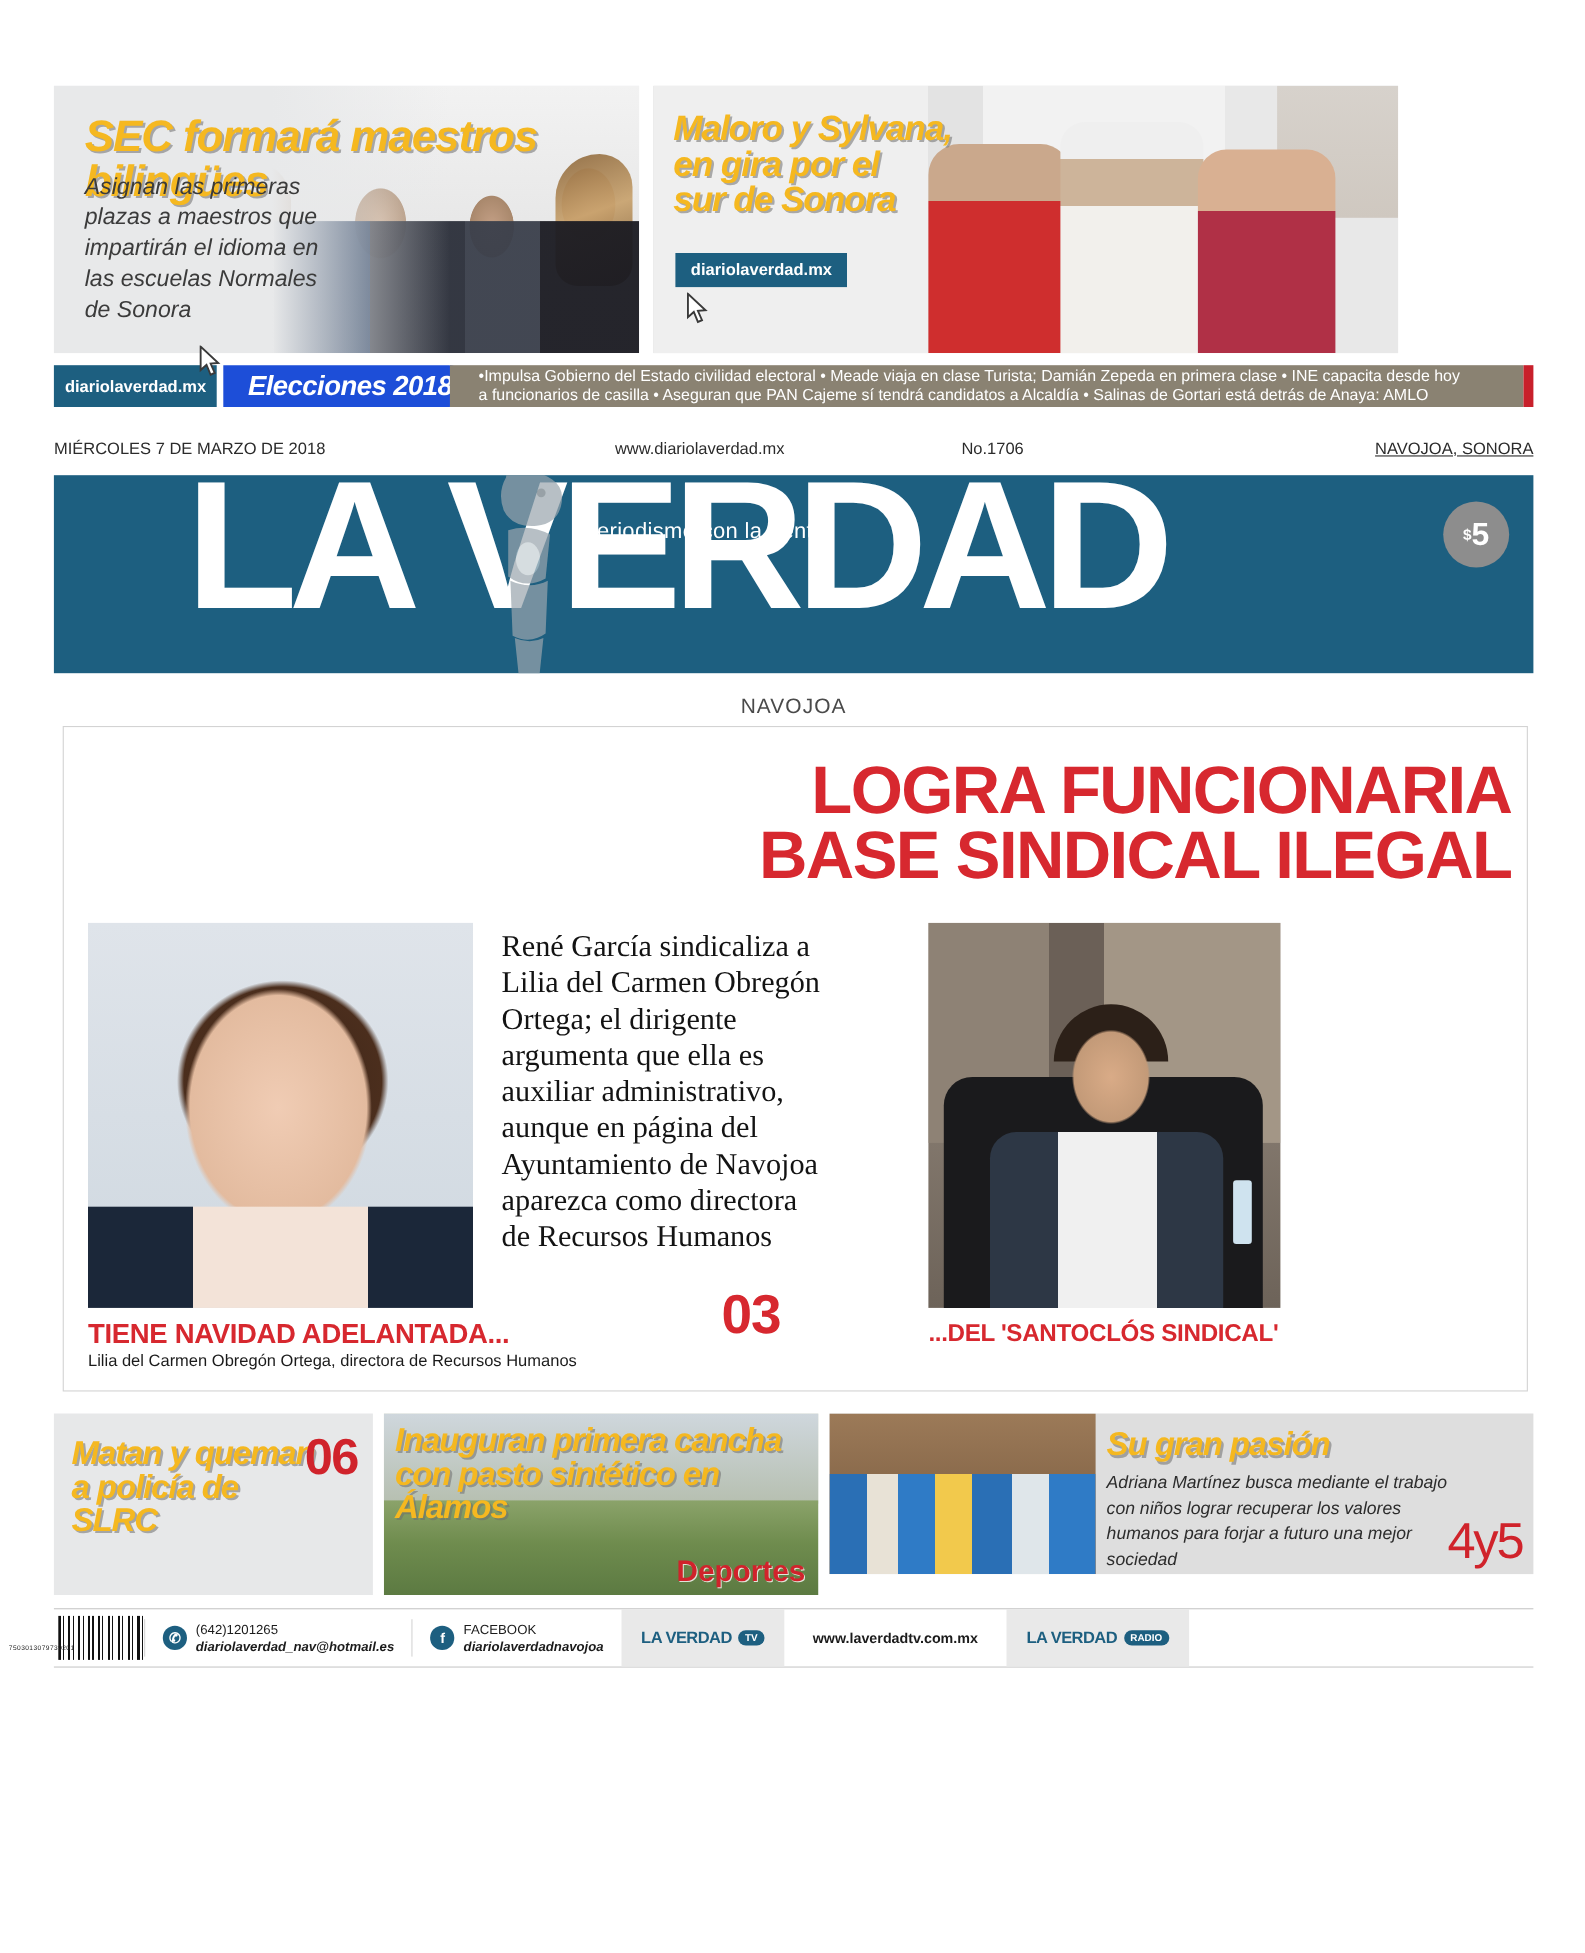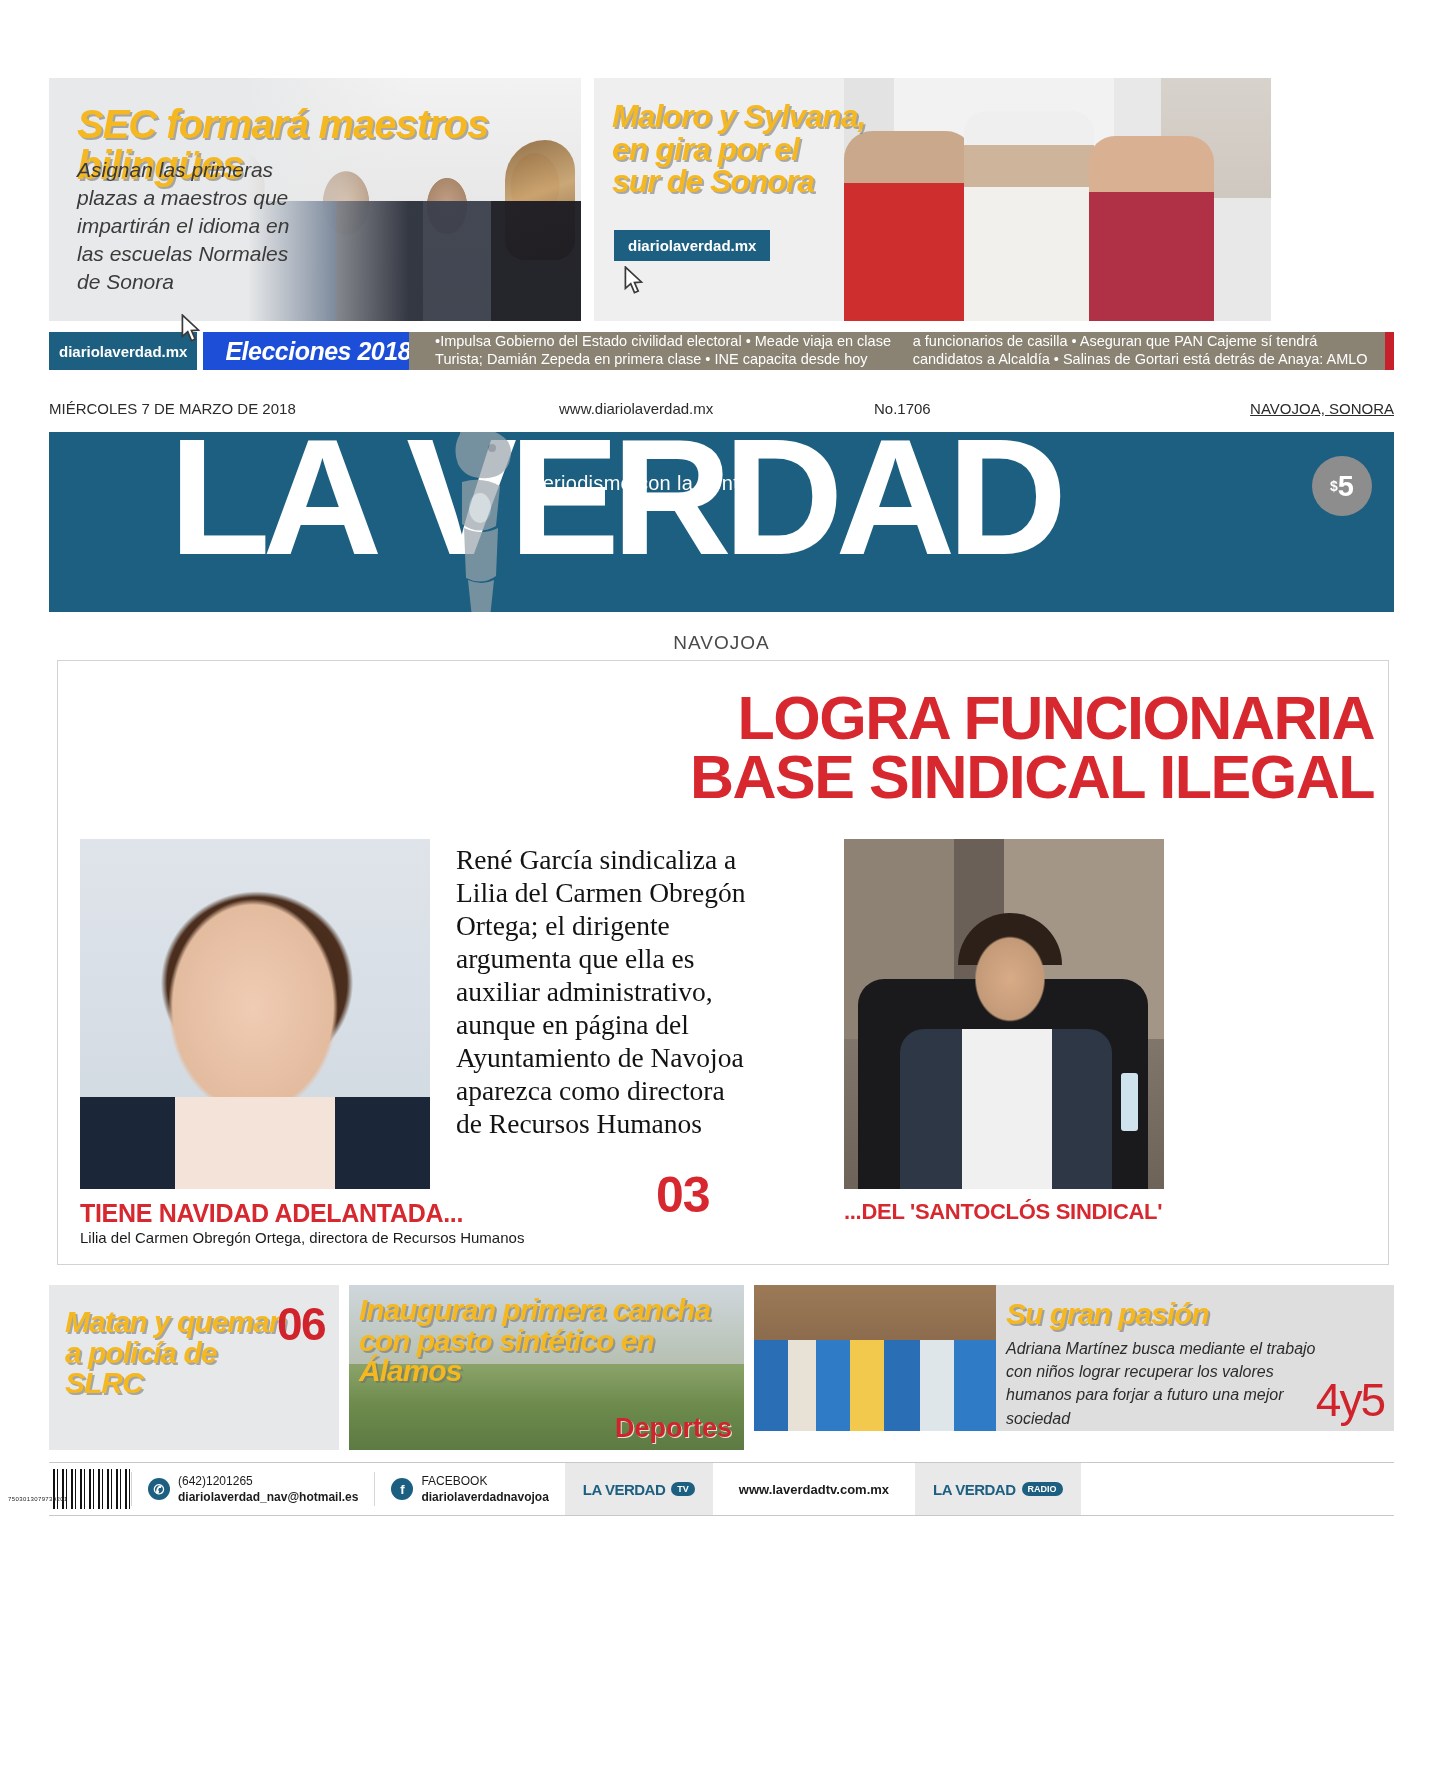--- a/index.html
+++ b/index.html
@@ -59,21 +59,21 @@
   .cursor-ico{position:absolute;width:26px;height:32px;}
 
   
   .ticker{position:absolute;left:49px;top:332px;width:1345px;height:38px;display:flex;align-items:stretch;}
   .tick-url{background:#1d5f80;color:#fff;font-size:15px;font-weight:bold;display:flex;align-items:center;
     padding:0 10px;white-space:nowrap;}
   .tick-elec{background:#1d4ed8;color:#fff;font-size:25px;font-weight:bold;font-style:italic;
     display:flex;align-items:center;padding:0 16px 0 22px;border-radius:0 19px 19px 0;margin-left:6px;
     white-space:nowrap;letter-spacing:-.5px;}
   .tick-text{flex:1;background:#8a8272;color:#fff;font-size:14.5px;line-height:1.25;
-    display:flex;flex-direction:row;justify-content:center;padding:0 10px;margin-left:-18px;
+    display:flex;flex-direction:column;justify-content:center;padding:0 10px;margin-left:-18px;
     padding-left:26px;}
   .tick-cap{width:9px;background:#c8202b;}
 
   
   .meta{position:absolute;left:49px;top:400px;width:1345px;height:26px;color:#2b2b2b;font-size:15px;}
   .meta span{position:absolute;white-space:nowrap;}
   .m-date{left:0;}
   .m-url{left:510px;}
   .m-no{left:825px;}
   .m-city{right:0;text-decoration:underline;}
@@ -156,21 +156,21 @@
   
   .footer{position:absolute;left:49px;top:1462px;width:1345px;height:52px;border-top:1px solid #c8c8c8;
     border-bottom:1px solid #c8c8c8;display:flex;align-items:center;background:#fff;}
   .barcode{width:78px;height:40px;margin-left:4px;
     background:repeating-linear-gradient(90deg,#111 0 2px,#fff 2px 4px,#111 4px 5px,#fff 5px 9px);}
   .bar-num{font-size:6px;color:#222;position:absolute;left:8px;top:1496px;letter-spacing:.4px;}
   .f-item{display:flex;align-items:center;gap:8px;padding:0 16px;border-left:1px solid #d5d5d5;height:34px;}
   .f-circ{width:22px;height:22px;border-radius:50%;background:#1d5f80;color:#fff;font-size:13px;font-weight:bold;
     display:flex;align-items:center;justify-content:center;flex:0 0 auto;}
   .f-lines{display:flex;flex-direction:column;font-size:12px;color:#1b1b1b;line-height:1.35;}
-  .f-lines b{font-weight:bold;}
+  .f-lines b{font-weight:bold;font-style:italic;}
   .f-badge{display:flex;align-items:center;gap:6px;background:#e9e9e9;height:52px;padding:0 18px;}
   .f-lv{font-size:15px;font-weight:bold;color:#1d5f80;letter-spacing:-.5px;}
   .f-tag{background:#1d5f80;color:#fff;font-size:9px;font-weight:bold;border-radius:8px;padding:2px 6px;}
   .f-web{font-size:13px;font-weight:bold;color:#1b1b1b;padding:0 26px;}
 </style>
 </head>
 <body>
 
 <div class="page">
 

